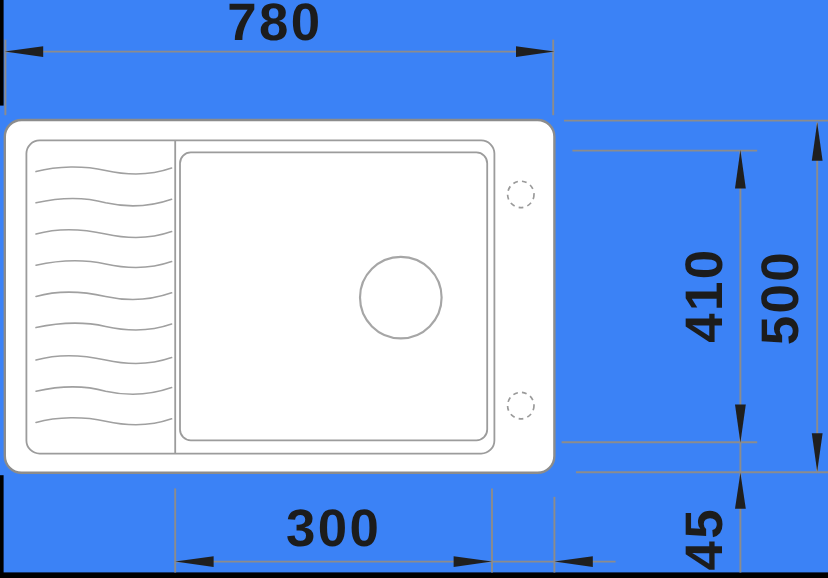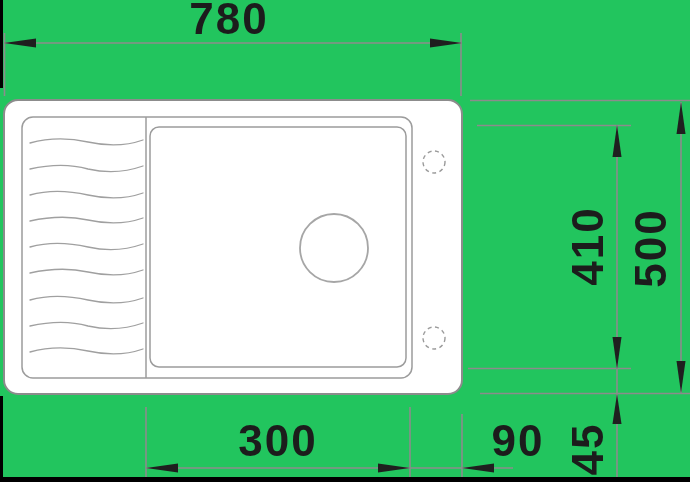--- a/index.html
+++ b/index.html
@@ -1,20 +1,20 @@
 <!DOCTYPE html>
 <html><head>
 <meta charset="utf-8">
 <style>
   html, body { margin: 0; padding: 0; background: #ffffff; }
   .stage {
     position: relative;
     width: 690px;
     height: 482px;
-    background: #22c55e;
+    background: #3b82f6;
     overflow: hidden;
     font-family: "Liberation Sans", sans-serif;
   }
   .stage svg { position: absolute; left: 0; top: 0; }
   .dim-label {
     position: absolute;
     font-family: "Liberation Sans", sans-serif;
     font-weight: bold;
     font-size: 44px;
     letter-spacing: 2px;
@@ -96,17 +96,16 @@
   </svg>
 
   <div class="dim-label" style="left:229px; top:19px;">780</div>
 
   <div class="dim-label vertical" style="left:651px; top:248px;">500</div>
 
   <div class="dim-label vertical" style="left:588px; top:246px;">410</div>
 
   <div class="dim-label" style="left:278px; top:441px;">300</div>
 
-  <div class="dim-label" style="left:518px; top:441px;">90</div>
 
   <div class="dim-label vertical" style="left:588px; top:449px;">45</div>
 
 </div>
 
 </body></html>

